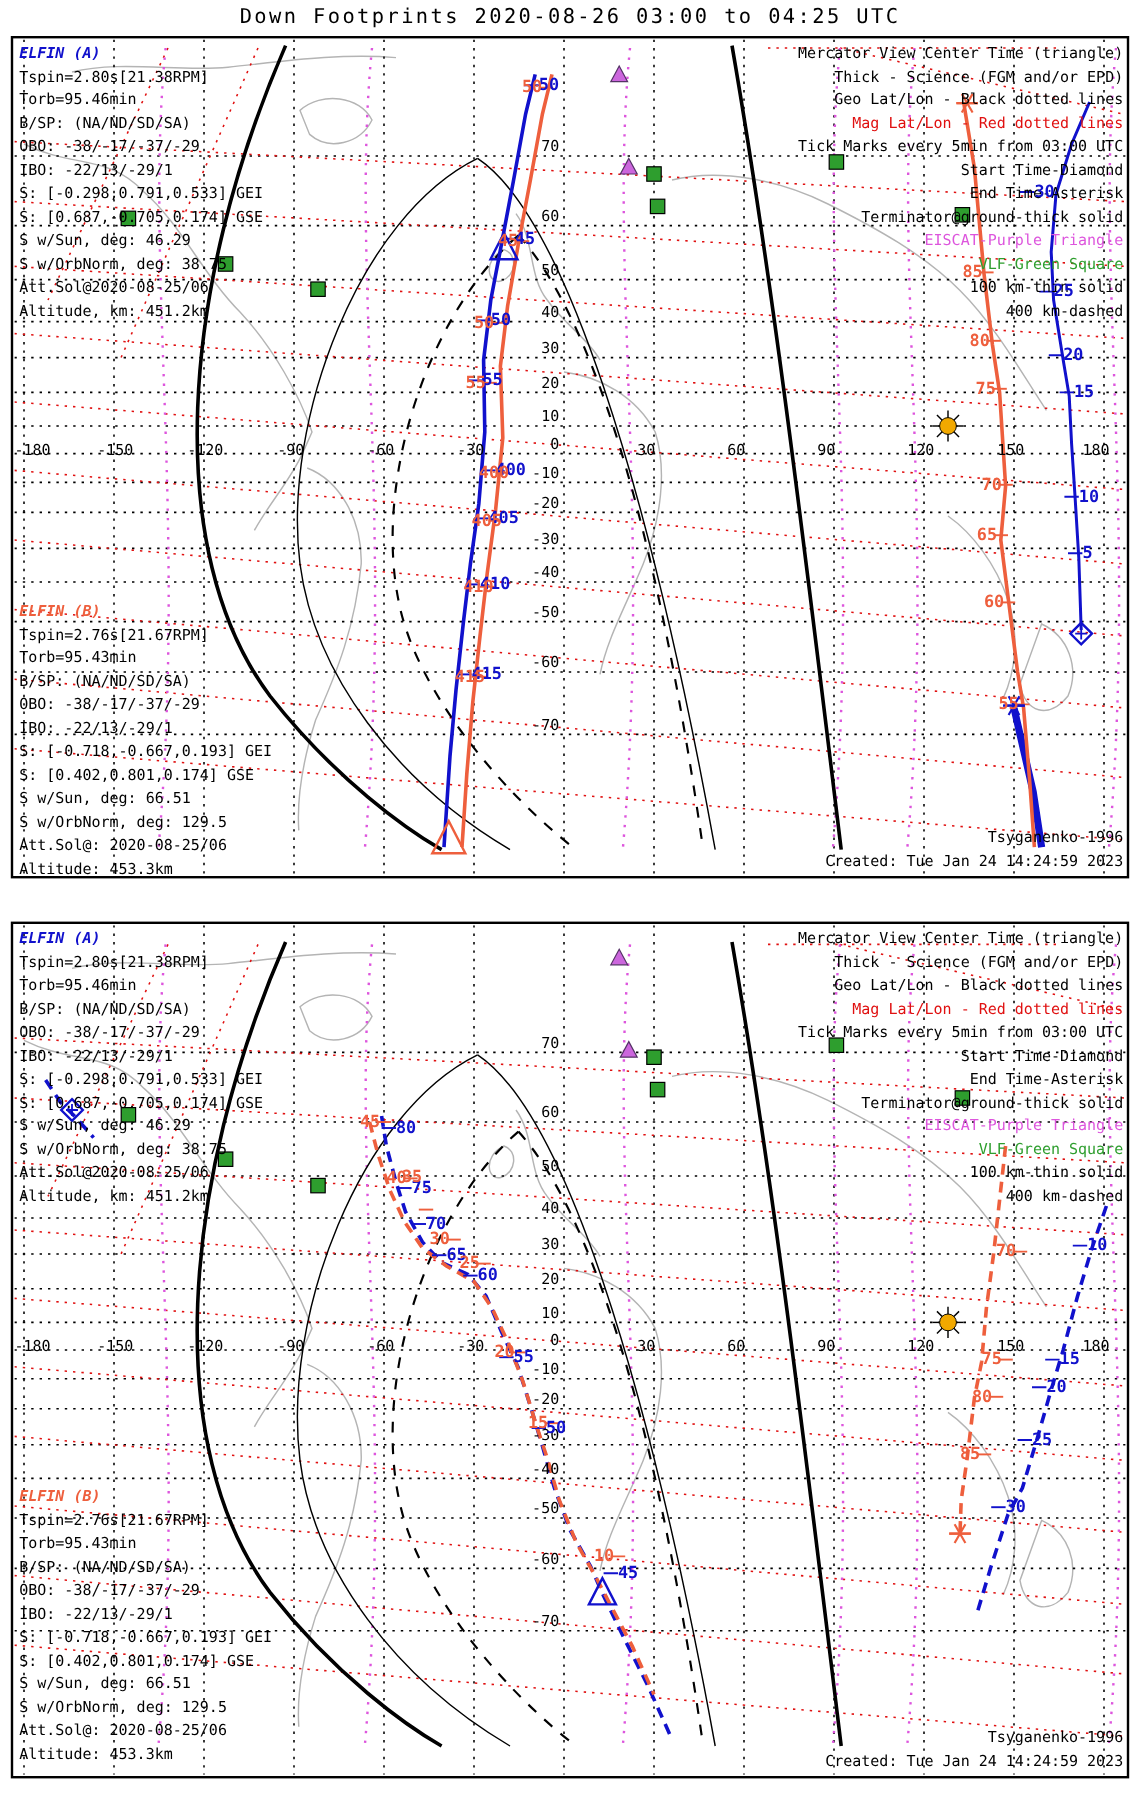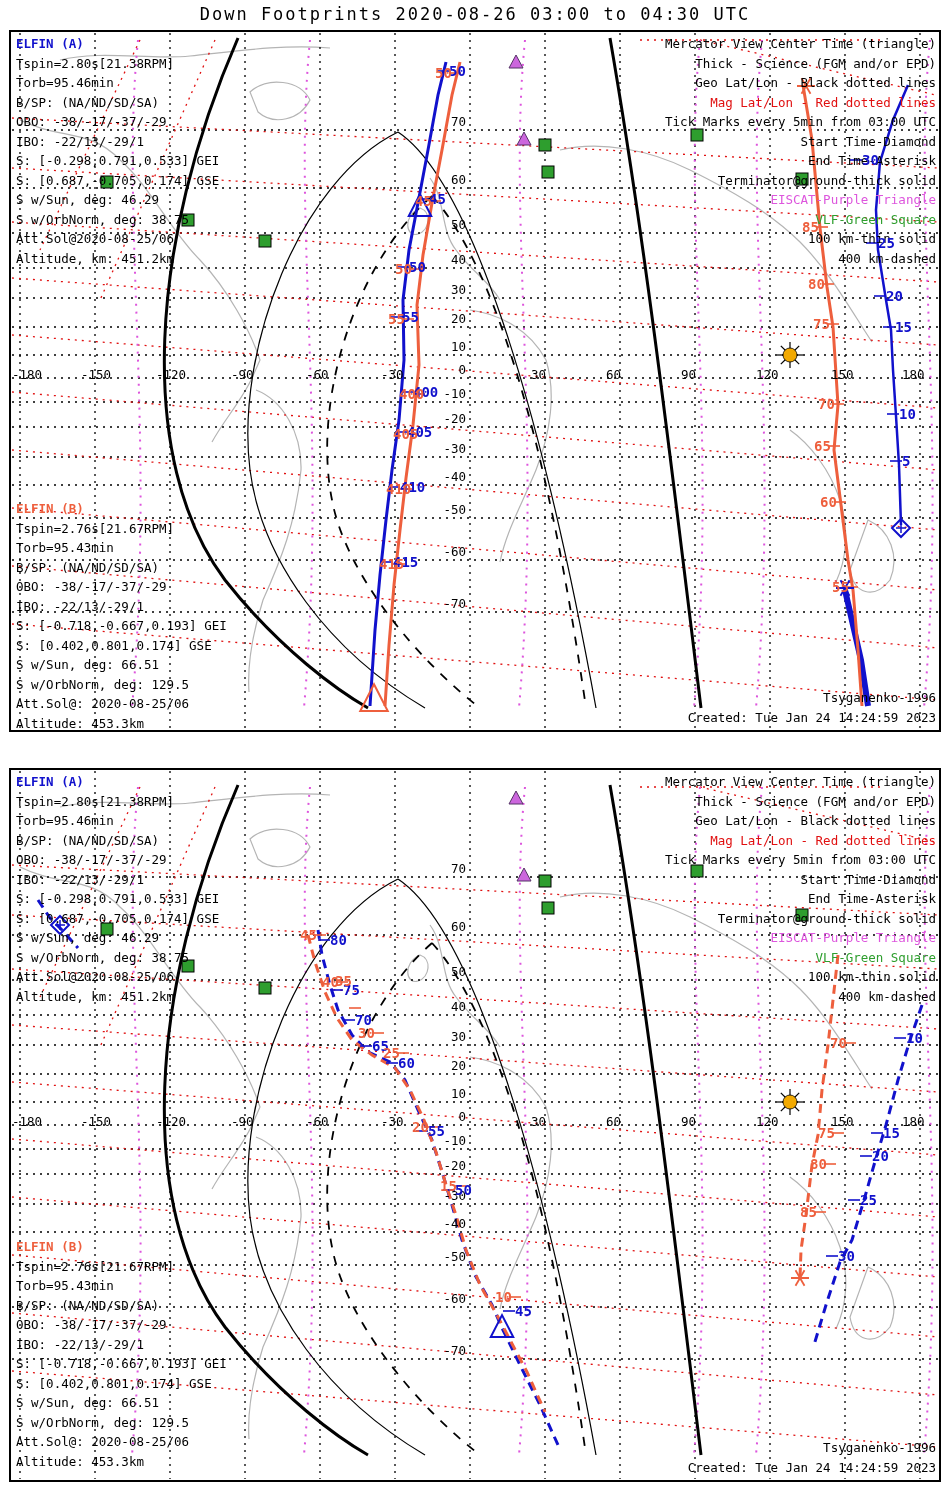--- a/index.html
+++ b/index.html
@@ -9,21 +9,21 @@
     font-size:17px;letter-spacing:2px;color:#000;white-space:pre;}
   #map-svg{position:absolute;left:0;top:0;}
   .lbl{position:absolute;white-space:pre;line-height:1;}
   .info-line{font-size:12.5px;}
   .legend-line{font-size:12.5px;}
   .axis-lbl{font-size:12.5px;color:#000;}
   .tick-lbl{font-size:14px;font-weight:bold;}
   .credit{font-size:12.5px;color:#000;}
   .c-blue{color:#1111cc;} .c-orange{color:#ee5f3d;} .c-red{color:#e01010;}
   .c-magenta{color:#dd55dd;} .c-green{color:#2e9e2e;} .c-black{color:#000;}
-  .bold{font-weight:bold;}
+  .bold{font-weight:bold;font-style:italic;}
 </style>
 </head>
 <body>
 
 <div id="plot-root">
   <svg id="map-svg" width="950" height="1500">
       <clipPath id="clip0">
         <rect x="12" y="33" width="926" height="696"></rect>
       </clipPath>
       <g clip-path="url(#clip0)">
@@ -278,21 +278,21 @@
         <line x1="55" y1="925" x2="65" y2="925" stroke="#1111cc" stroke-width="1.5"></line>
         <line x1="60" y1="920" x2="60" y2="930" stroke="#1111cc" stroke-width="1.5"></line>
         <line x1="791" y1="1278" x2="809" y2="1278" stroke="#ee5f3d" stroke-width="1.8"></line>
         <line x1="795.5" y1="1270.20577136594" x2="804.5" y2="1285.79422863406" stroke="#ee5f3d" stroke-width="1.8"></line>
         <line x1="804.5" y1="1270.20577136594" x2="795.5" y2="1285.79422863406" stroke="#ee5f3d" stroke-width="1.8"></line>
         <line x1="791" y1="1278" x2="809" y2="1278" stroke="#ee5f3d" stroke-width="1.8"></line>
         <path d="M 502,1315.142857142857 L 490.75,1337 L 513.25,1337 Z" fill="none" stroke="#1111cc" stroke-width="2"></path>
       </g>
       <rect x="10" y="769" width="930" height="712" fill="none" stroke="#000" stroke-width="2"></rect>
     </svg>
-  <div class="panel-title" style="top:4px;">Down Footprints 2020-08-26 03:00 to 04:30 UTC</div>
+  <div class="panel-title" style="top:4px;">Down Footprints 2020-08-26 03:00 to 04:25 UTC</div>
   <div id="overlay">
       <div class="lbl info-line c-blue bold" style="top: 38px; left: 16px;">ELFIN (A)</div>
       <div class="lbl info-line c-black" style="top: 57.5px; left: 16px;">Tspin=2.80s[21.38RPM]</div>
       <div class="lbl info-line c-black" style="top: 77px; left: 16px;">Torb=95.46min</div>
       <div class="lbl info-line c-black" style="top: 96.5px; left: 16px;">B/SP: (NA/ND/SD/SA)</div>
       <div class="lbl info-line c-black" style="top: 116px; left: 16px;">OBO: -38/-17/-37/-29</div>
       <div class="lbl info-line c-black" style="top: 135.5px; left: 16px;">IBO: -22/13/-29/1</div>
       <div class="lbl info-line c-black" style="top: 155px; left: 16px;">S: [-0.298,0.791,0.533] GEI</div>
       <div class="lbl info-line c-black" style="top: 174.5px; left: 16px;">S: [0.687,-0.705,0.174] GSE</div>
       <div class="lbl info-line c-black" style="top: 194px; left: 16px;">S w/Sun, deg: 46.29</div>

